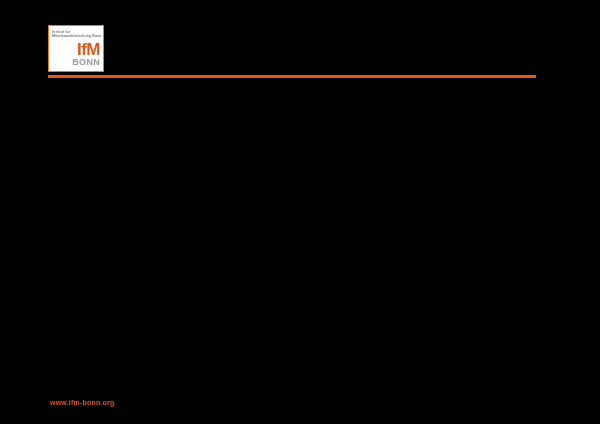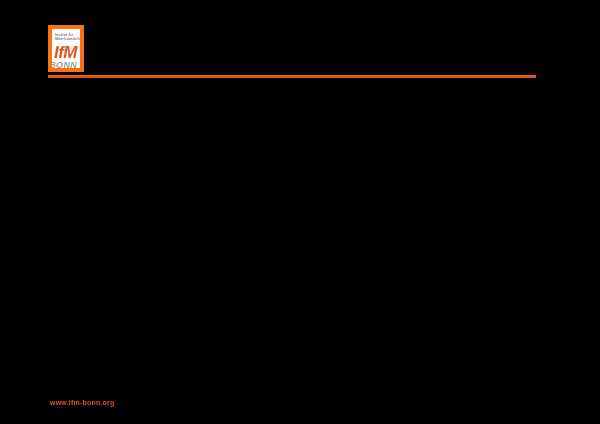--- a/index.html
+++ b/index.html
@@ -13,27 +13,26 @@
     background: #000000;
     overflow: hidden;
     font-family: "Liberation Sans", sans-serif;
   }
 
   
   .logo-box {
     position: absolute;
     left: 48px;
     top: 25px;
-    width: 36px;
+    width: 56px;
     height: 47px;
     background: #ffffff;
-    border: 4px solid #f97316;
+    border: 1px solid #f97316;
     box-sizing: border-box;
     overflow: hidden;
-    font-style: italic;
   }
   .logo-institute {
     margin: 4px 2px 0 3px;
     font-size: 3.6px;
     line-height: 1.25;
     color: #3a3a3a;
     letter-spacing: 0.2px;
     white-space: nowrap;
   }
   .logo-acronym {

